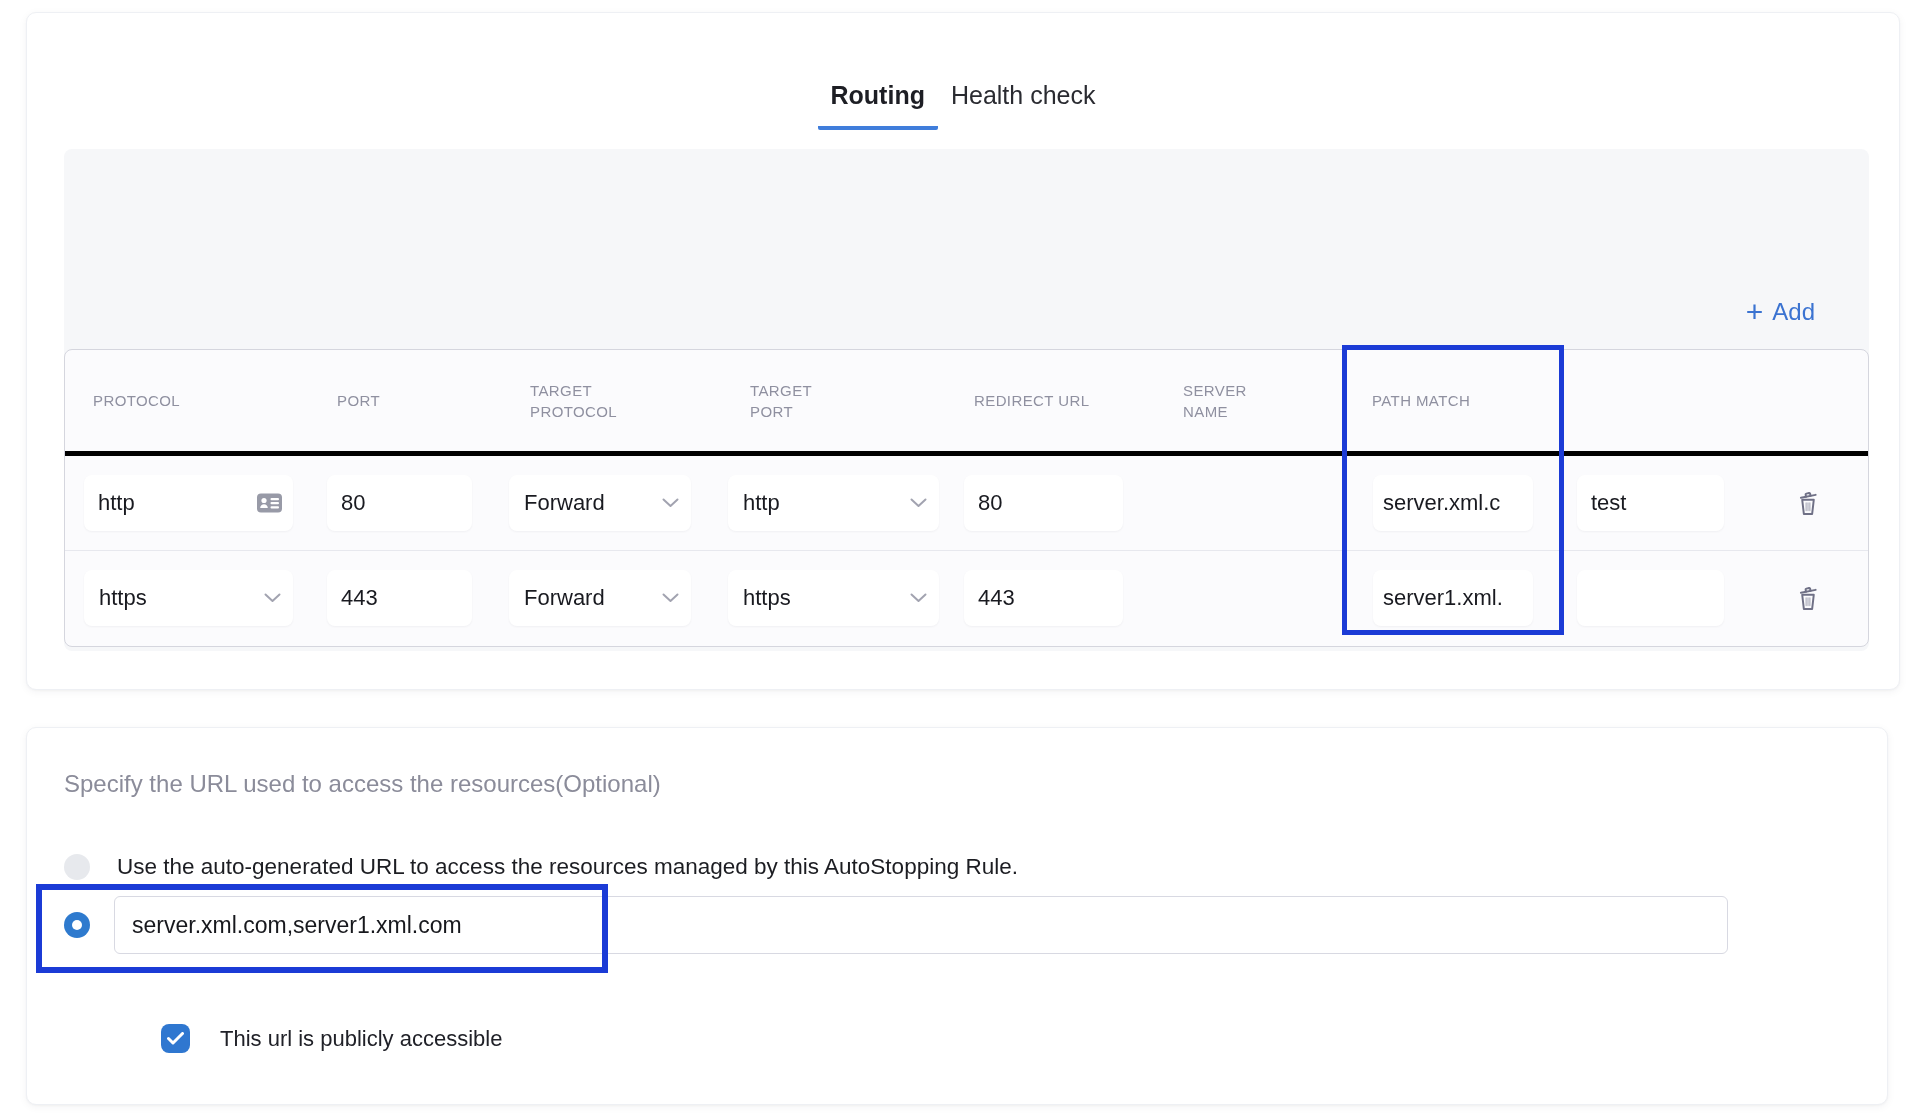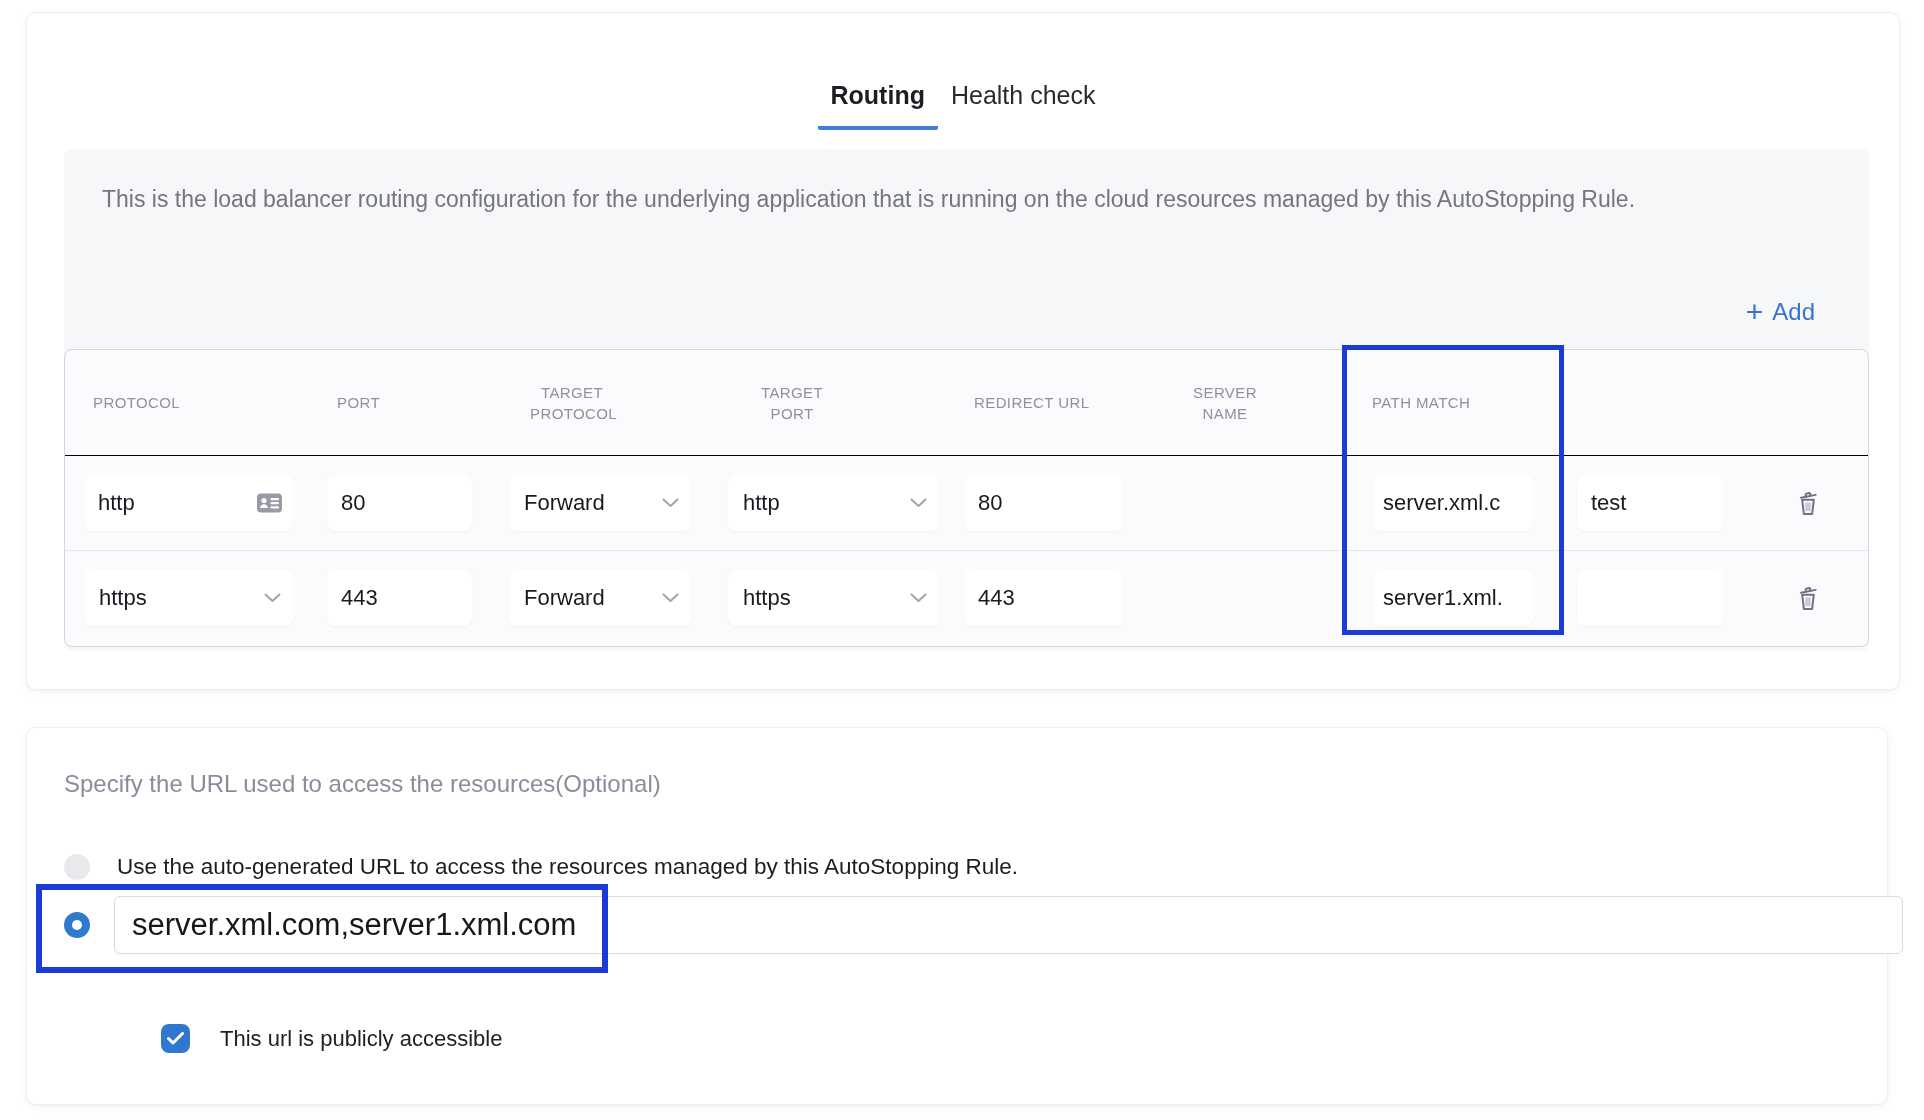--- a/index.html
+++ b/index.html
@@ -24,21 +24,21 @@
           font-size:23px; line-height:36px; color:#74757f; }
   .add-btn { position:absolute; top:148px; right:54px; display:flex; align-items:center; gap:9px;
              color:#3b73d1; cursor:pointer; background:none; border:none; }
   .add-plus { font-size:30px; line-height:30px; font-weight:400; }
   .add-text { font-size:24px; line-height:30px; }
 
   
   .ltable { position:absolute; left:0; top:200px; width:1805px; height:298px;
             background:#fbfbfd; border:1px solid #d5d6de; border-radius:8px; }
   .t-row { display:grid; grid-template-columns:252px 180px 220px 237px 196px 192px 222px 183px 1fr; }
-  .thead { height:106px; border-bottom:1px solid #000000;text-align:center; }
+  .thead { height:106px; border-bottom:5px solid #000000; }
   .thead > div { display:flex; align-items:center; padding-left:20px;
                  font-size:15px; line-height:21px; letter-spacing:.4px; color:#8f90a0; }
   .thead > div:nth-child(1){ padding-left:28px; }
   .thead > div:nth-child(7){ padding-left:30px; }
   .thead > div:nth-child(8){ padding-left:13px; }
   .hwrap { display:inline-block; width:84px;margin-left:13px; }
 
   .trow { height:94px; }
   .trow + .trow { border-top:1px solid #e7e8ee; }
   .trow > div { display:flex; align-items:center; padding-left:10px; }
@@ -71,23 +71,23 @@
   .url-title { position:absolute; left:37px; top:42px; font-size:24px; color:#8b8c9a; }
   .radio-row1 { position:absolute; left:37px; top:126px; display:flex; align-items:center; gap:27px; }
   .radio { width:26px; height:26px; border-radius:50%; flex:0 0 26px; cursor:pointer; position:relative; }
   .radio.off { background:#e7e9ed; }
   .radio.on  { background:#2e7ace; }
   .radio.on::after { content:""; position:absolute; left:50%; top:50%; width:10px; height:10px;
                      margin:-5px 0 0 -5px; border-radius:50%; background:#ffffff; }
   .radio-label { font-size:22.5px; color:#1c1d22; }
 
   .radio2 { position:absolute; left:37px; top:184px; }
-  .url-input { position:absolute; left:87px; top:168px; width:1789px; height:58px;
+  .url-input { position:absolute; left:87px; top:168px; width:1614px; height:58px;
                background:#ffffff; border:1px solid #d8d9e2; border-radius:6px;
-               padding:0 17px; font-size:31px; color:#17181d; outline:none;
+               padding:0 17px; font-size:23px; color:#17181d; outline:none;
                font-family:"Liberation Sans","DejaVu Sans",sans-serif; }
   .url-box { position:absolute; left:9px; top:156px; width:572px; height:89px;
              border:6px solid #1b3bd6; pointer-events:none; z-index:5; }
 
   .check-row { position:absolute; left:134px; top:296px; display:flex; align-items:center; gap:30px; }
   .checkbox { width:29px; height:29px; border-radius:8px; background:#2f77d0;
               display:flex; align-items:center; justify-content:center; cursor:pointer; }
   .check-label { font-size:22px; color:#202128; }
 </style>
 </head>
@@ -96,21 +96,20 @@
 <div class="page">
 
   <div class="card" id="routing-card">
 
     <div class="tabs">
       <div class="tab active">Routing</div>
       <div class="tab">Health check</div>
     </div>
 
     <div class="panel">
-      <div class="desc">This is the load balancer routing configuration for the underlying application that is running on the cloud resources managed by this AutoStopping Rule.</div>
 
       <button class="add-btn">
         <span class="add-plus">+</span>
         <span class="add-text">Add</span>
       </button>
 
       <div class="ltable">
 
         <div class="t-row thead">
           <div>PROTOCOL</div>

